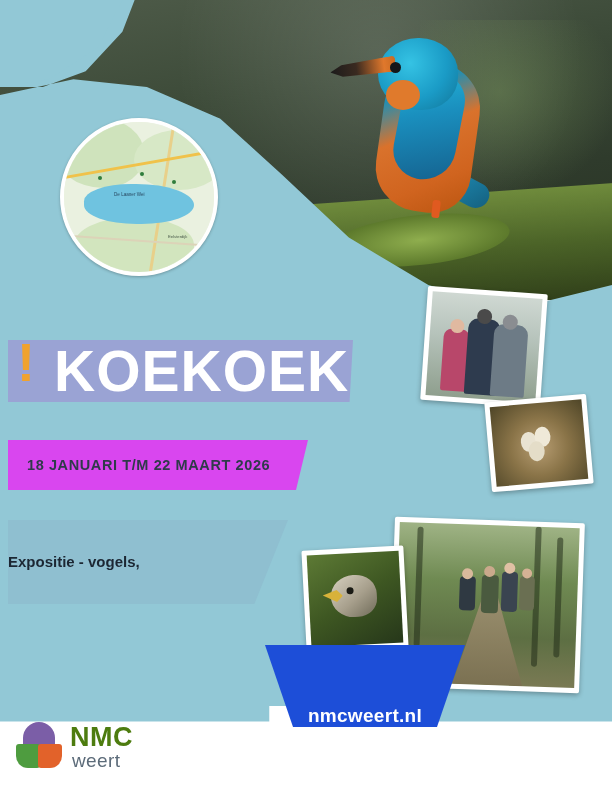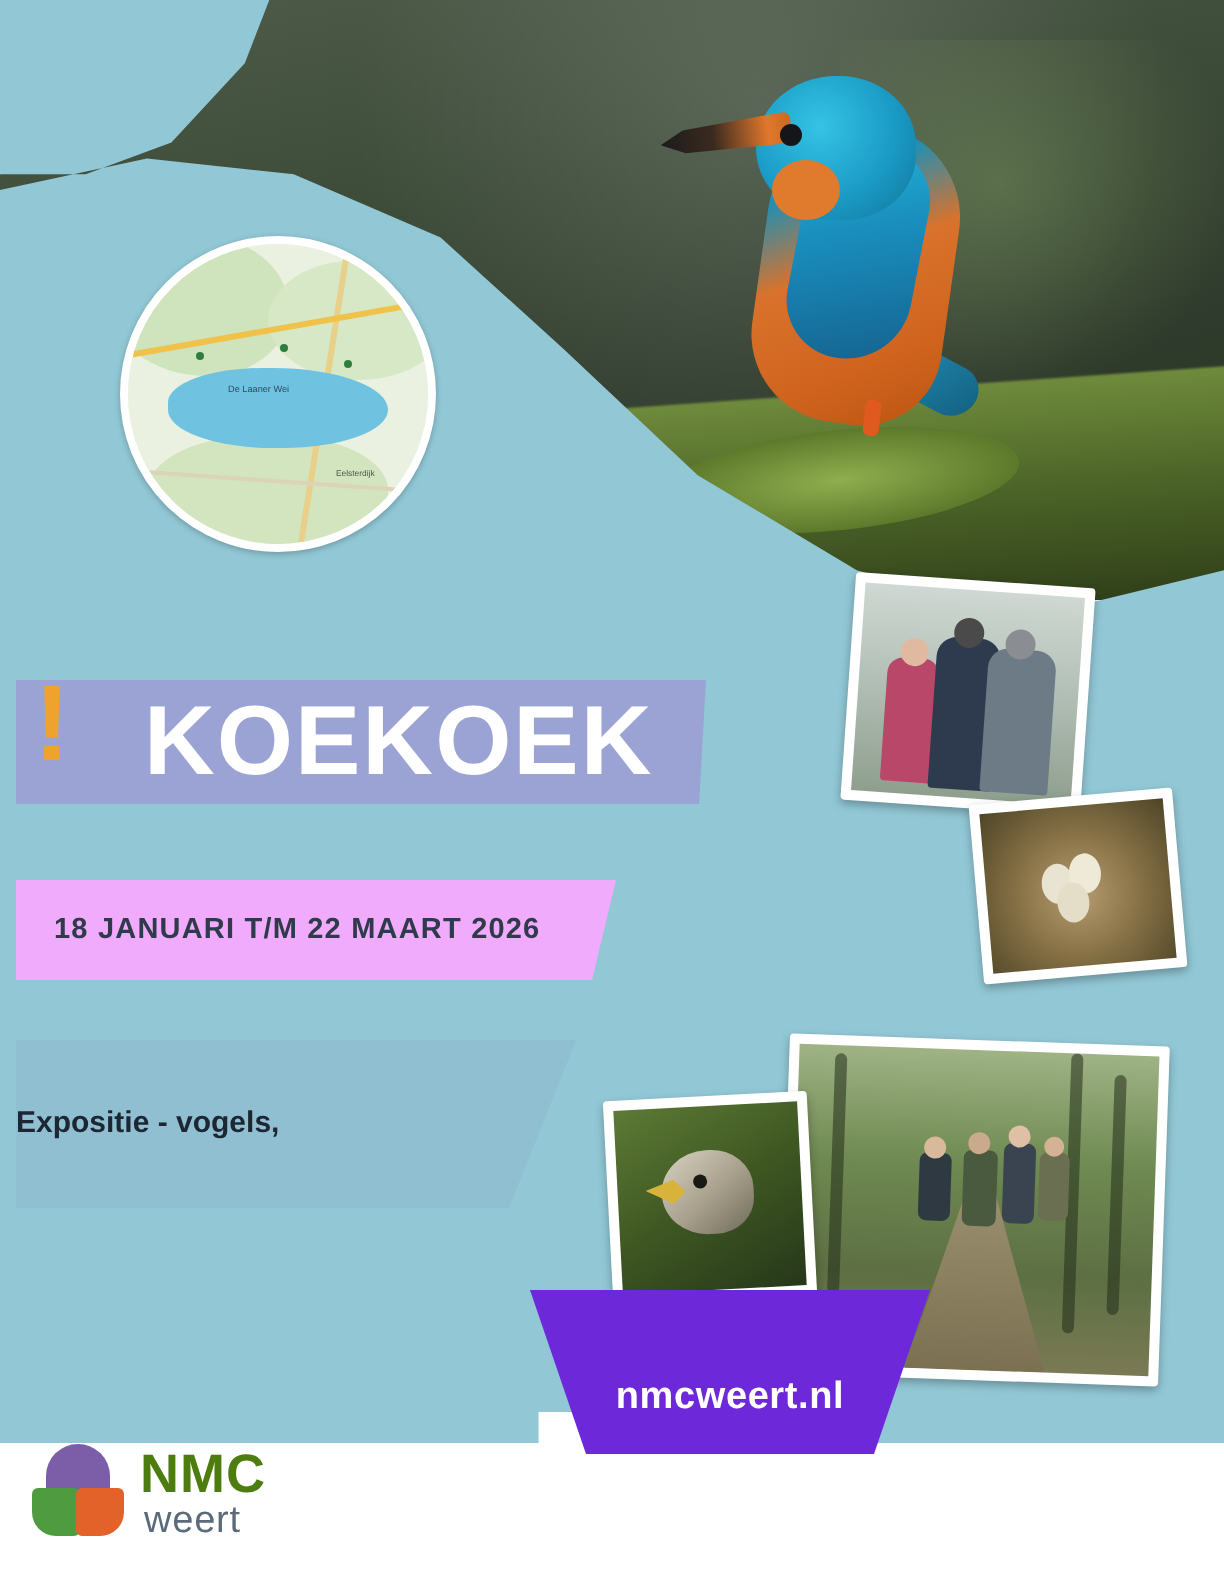--- a/index.html
+++ b/index.html
@@ -183,24 +183,24 @@
     width: 612px; height: 86px;
     background: #ffffff;
     clip-path: polygon(0% 18%, 44% 18%, 44% 0%, 58% 0%, 58% 18%, 100% 18%, 100% 100%, 0% 100%);
   }
 
   
   .url-trapezoid {
     position: absolute;
     left: 265px; top: 645px;
     width: 200px; height: 82px;
-    background: #6d28d9;
+    background: #1d4ed8;
     clip-path: polygon(0% 0%, 100% 0%, 86% 100%, 14% 100%);
     display: flex;
-    align-items: center;
+    align-items: flex-end;
     justify-content: center;
   }
   .url-text {
     margin-top: 26px;
     color: #ffffff;
     font-size: 19px;
     font-weight: bold;
     letter-spacing: 0.3px;
   }
 
@@ -209,41 +209,41 @@
     position: absolute;
     left: 8px; top: 340px;
     width: 345px; height: 62px;
     background: #9aa3d4;
     display: flex;
     align-items: center;
     clip-path: polygon(0% 0%, 100% 0%, 99% 100%, 0% 100%);
   }
   .title-text {
     color: #ffffff;
-    font-size: 49px;
+    font-size: 57px;
     font-weight: bold;
     letter-spacing: 1px;
-    margin-left: 64px;
+    margin-left: 46px;
     line-height: 1;
   }
   .excl {
     position: absolute;
     left: 17px; top: 335px;
     color: #f0a22e;
     font-size: 54px;
     font-weight: bold;
     line-height: 1;
   }
 
   
   .date-band {
     position: absolute;
     left: 8px; top: 440px;
     width: 300px; height: 50px;
-    background: #f0abfc;
+    background: #d946ef;
     display: flex;
     align-items: center;
     clip-path: polygon(0% 0%, 100% 0%, 96% 100%, 0% 100%);
   }
   .date-text {
     color: #2f3a4a;
     font-size: 14.5px;
     font-weight: bold;
     letter-spacing: 0.6px;
     margin-left: 19px;

